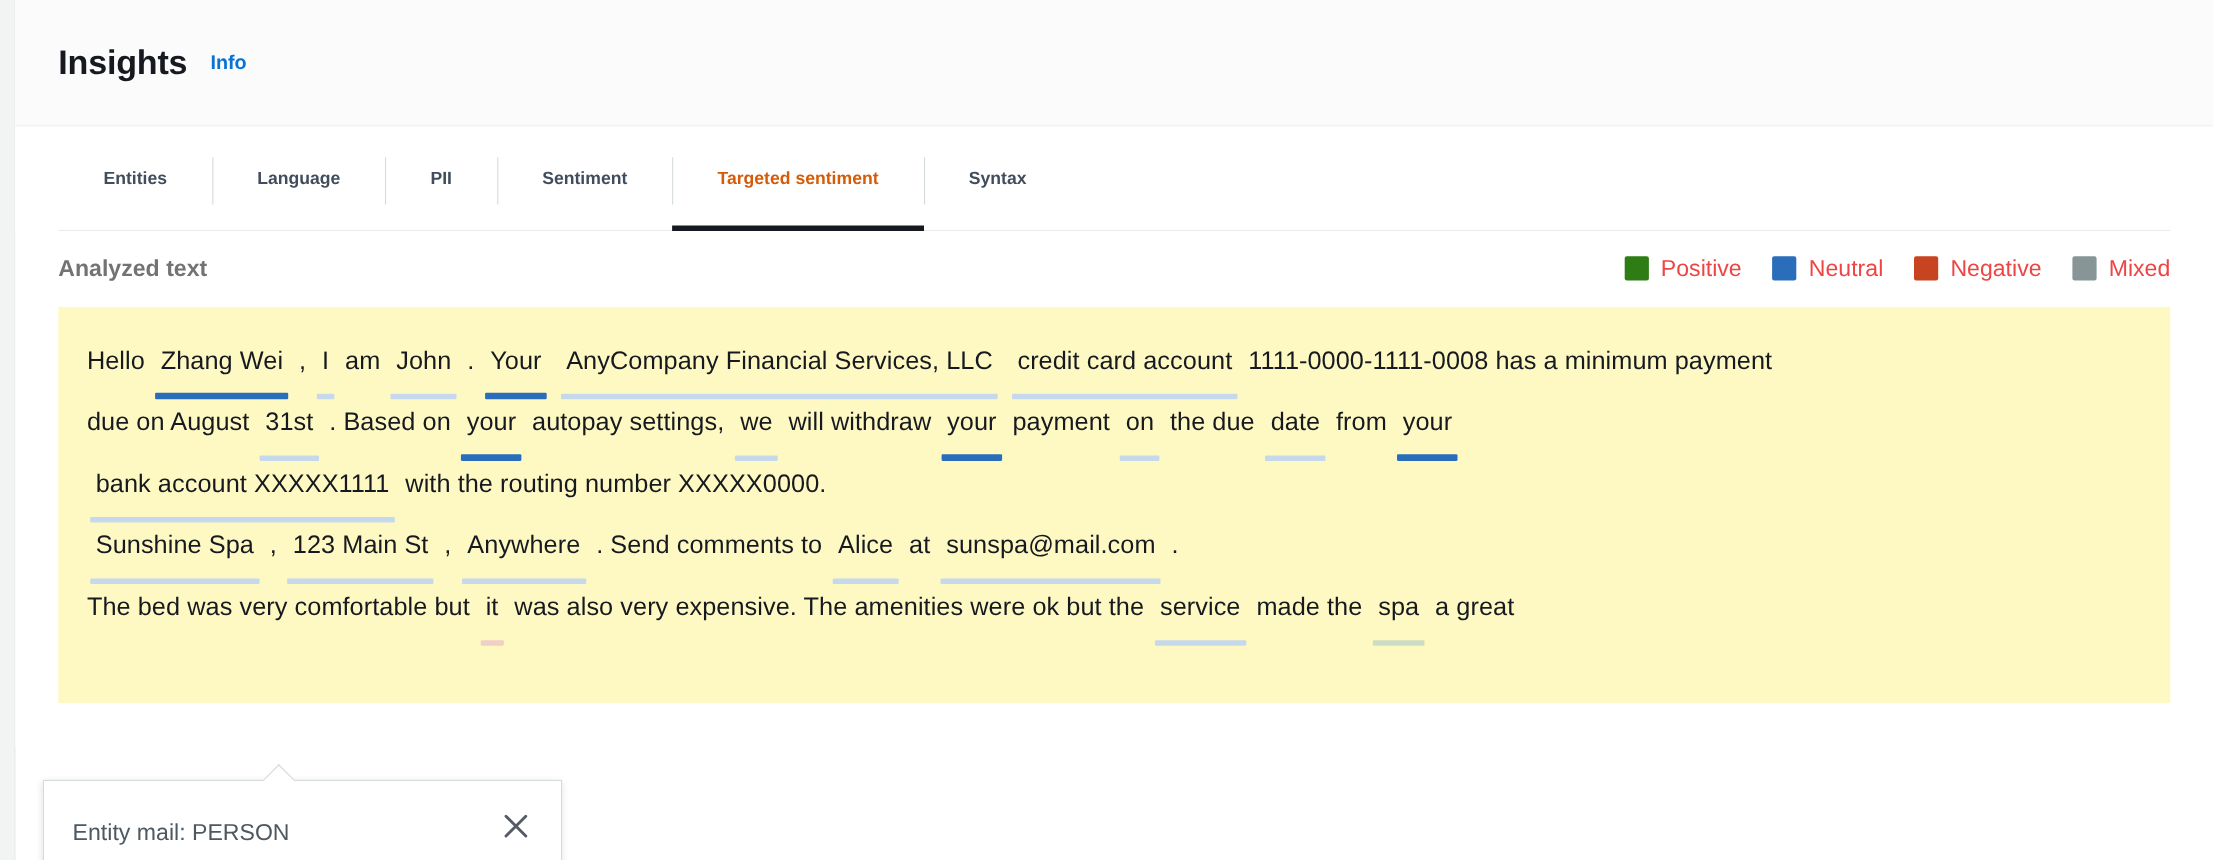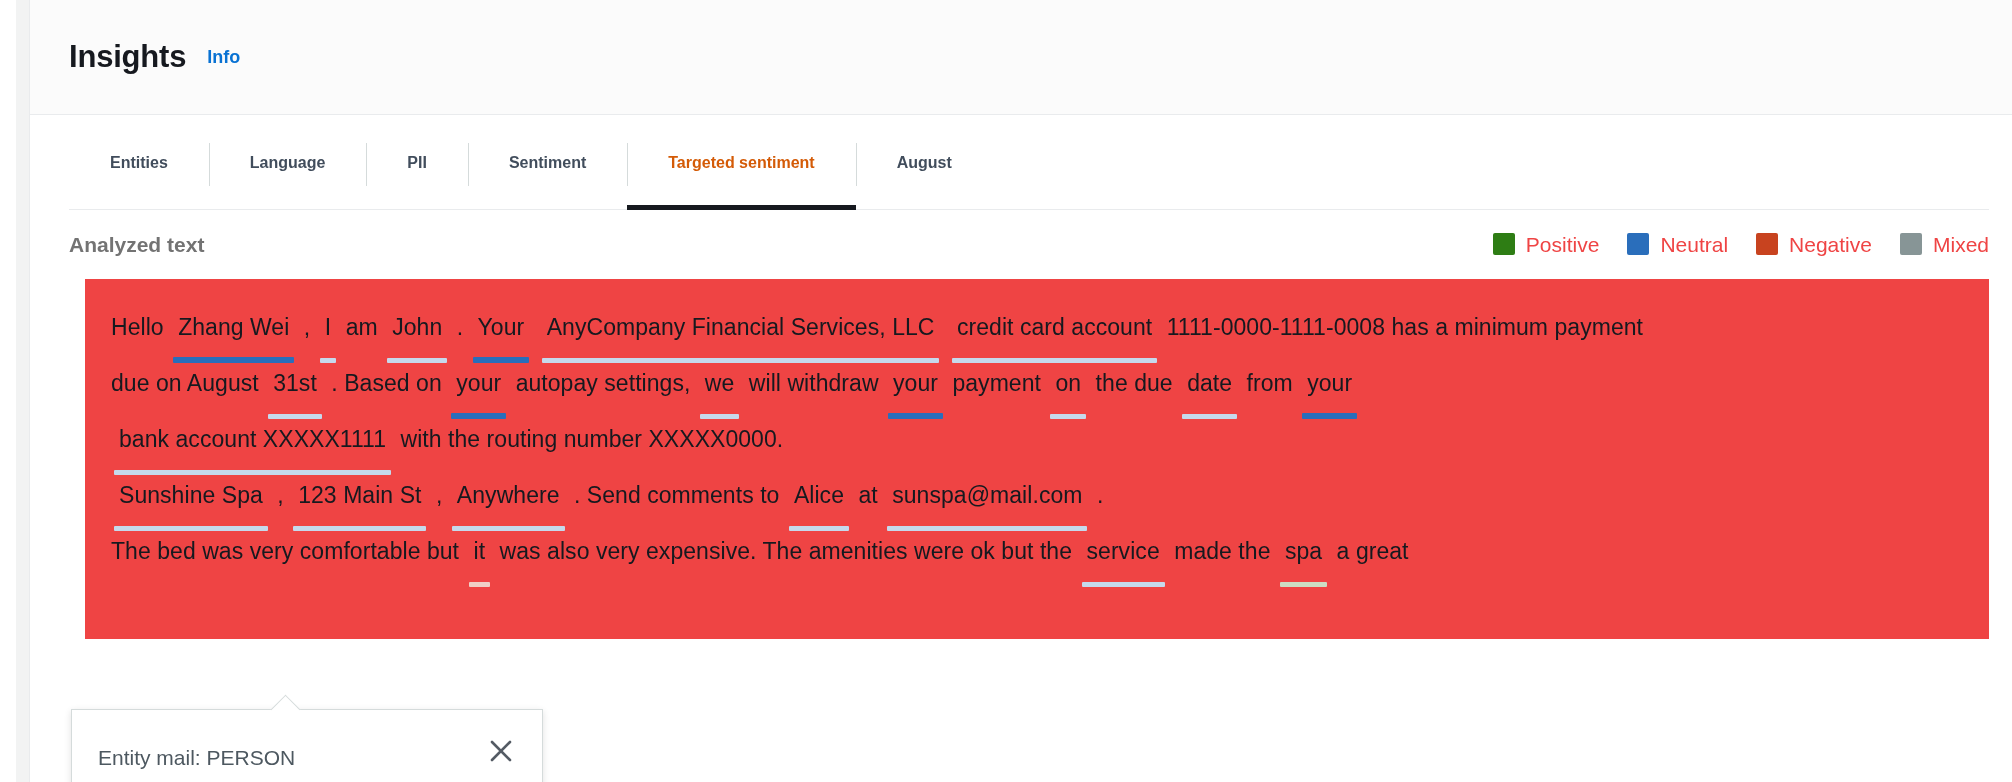--- a/index.html
+++ b/index.html
@@ -12,21 +12,21 @@
     width: 2012px;
     height: 782px;
     overflow: hidden;
     position: relative;
     -webkit-font-smoothing: antialiased;
   }
 
   
   .page {
     position: absolute;
-    left: 16px; top: 0;
+    left: 0; top: 0;
     width: 1747px;
     height: 782px;
     background: #ffffff;
   }
   .left-rail {
     position: absolute;
     left: 0; top: 0;
     width: 13px; height: 782px;
     background: #f2f3f3;
     border-right: 1px solid #e9ebed;
@@ -142,26 +142,25 @@
     color: #ef4444;
   }
   .swatch {
     width: 22px; height: 22px;
     border-radius: 2px;
     display: inline-block;
   }
 
   
   .text-panel {
-    background: #ef4444;
+    background: #fef9c3;
     padding: 20px 26px 26px 26px;
     box-sizing: border-box;
     min-height: 360px;
     position: relative;
-    margin-left: 16px;
   }
   .text-line {
     font-size: 23px;
     line-height: 56px;
     color: #16191f;
     white-space: nowrap;
     letter-spacing: 0.05px;
   }
   .tok {
     position: relative;
@@ -237,21 +236,21 @@
       <span class="page-title">Insights</span>
       <span class="info-link">Info</span>
     </div>
 
     <div class="tabs" id="tablist">
         <div class="tab">Entities</div>
         <div class="tab">Language</div>
         <div class="tab">PII</div>
         <div class="tab">Sentiment</div>
         <div class="tab active">Targeted sentiment</div>
-        <div class="tab">August</div>
+        <div class="tab">Syntax</div>
       </div>
 
     <div class="analysis">
       <div class="analysis-head">
         <span class="analysis-title">Analyzed text</span>
         <div class="legend" id="legend">
             <div class="legend-item">
               <span class="swatch" style="background: rgb(46, 125, 20);"></span>
               <span>Positive</span>
             </div>

